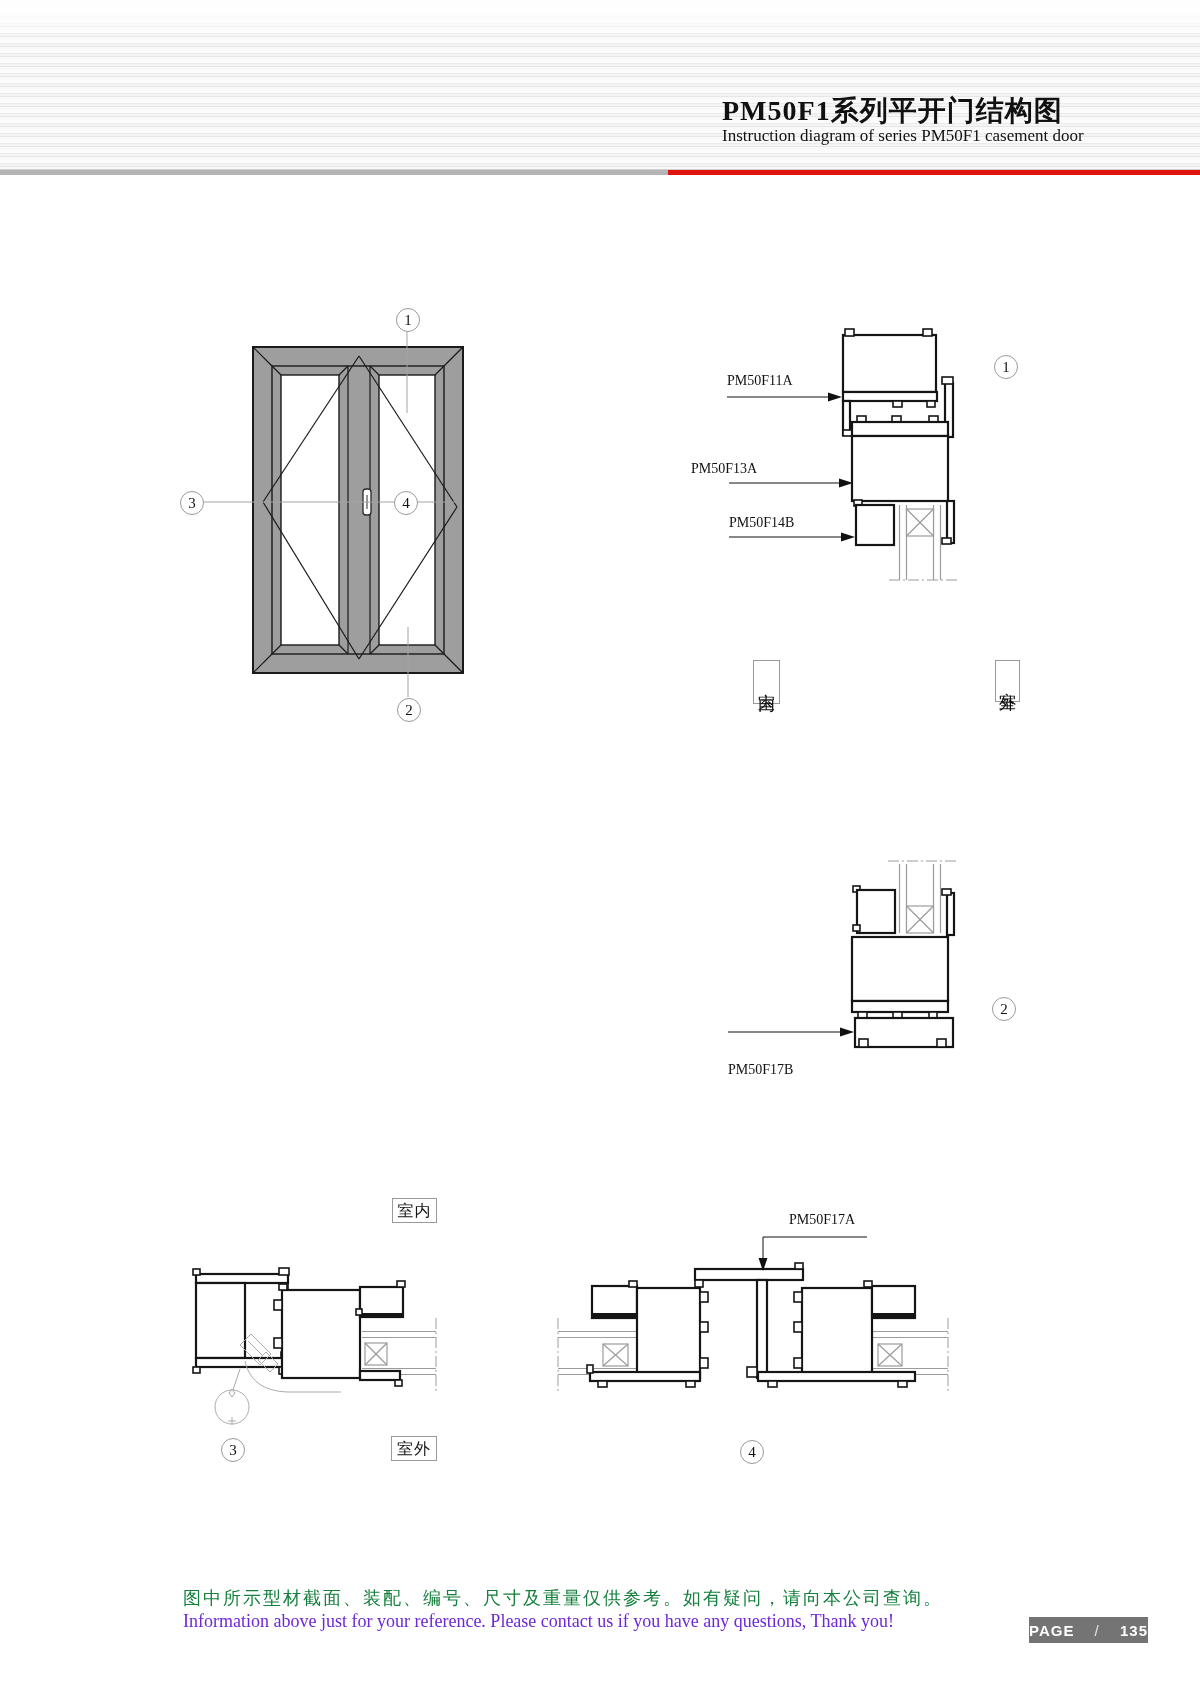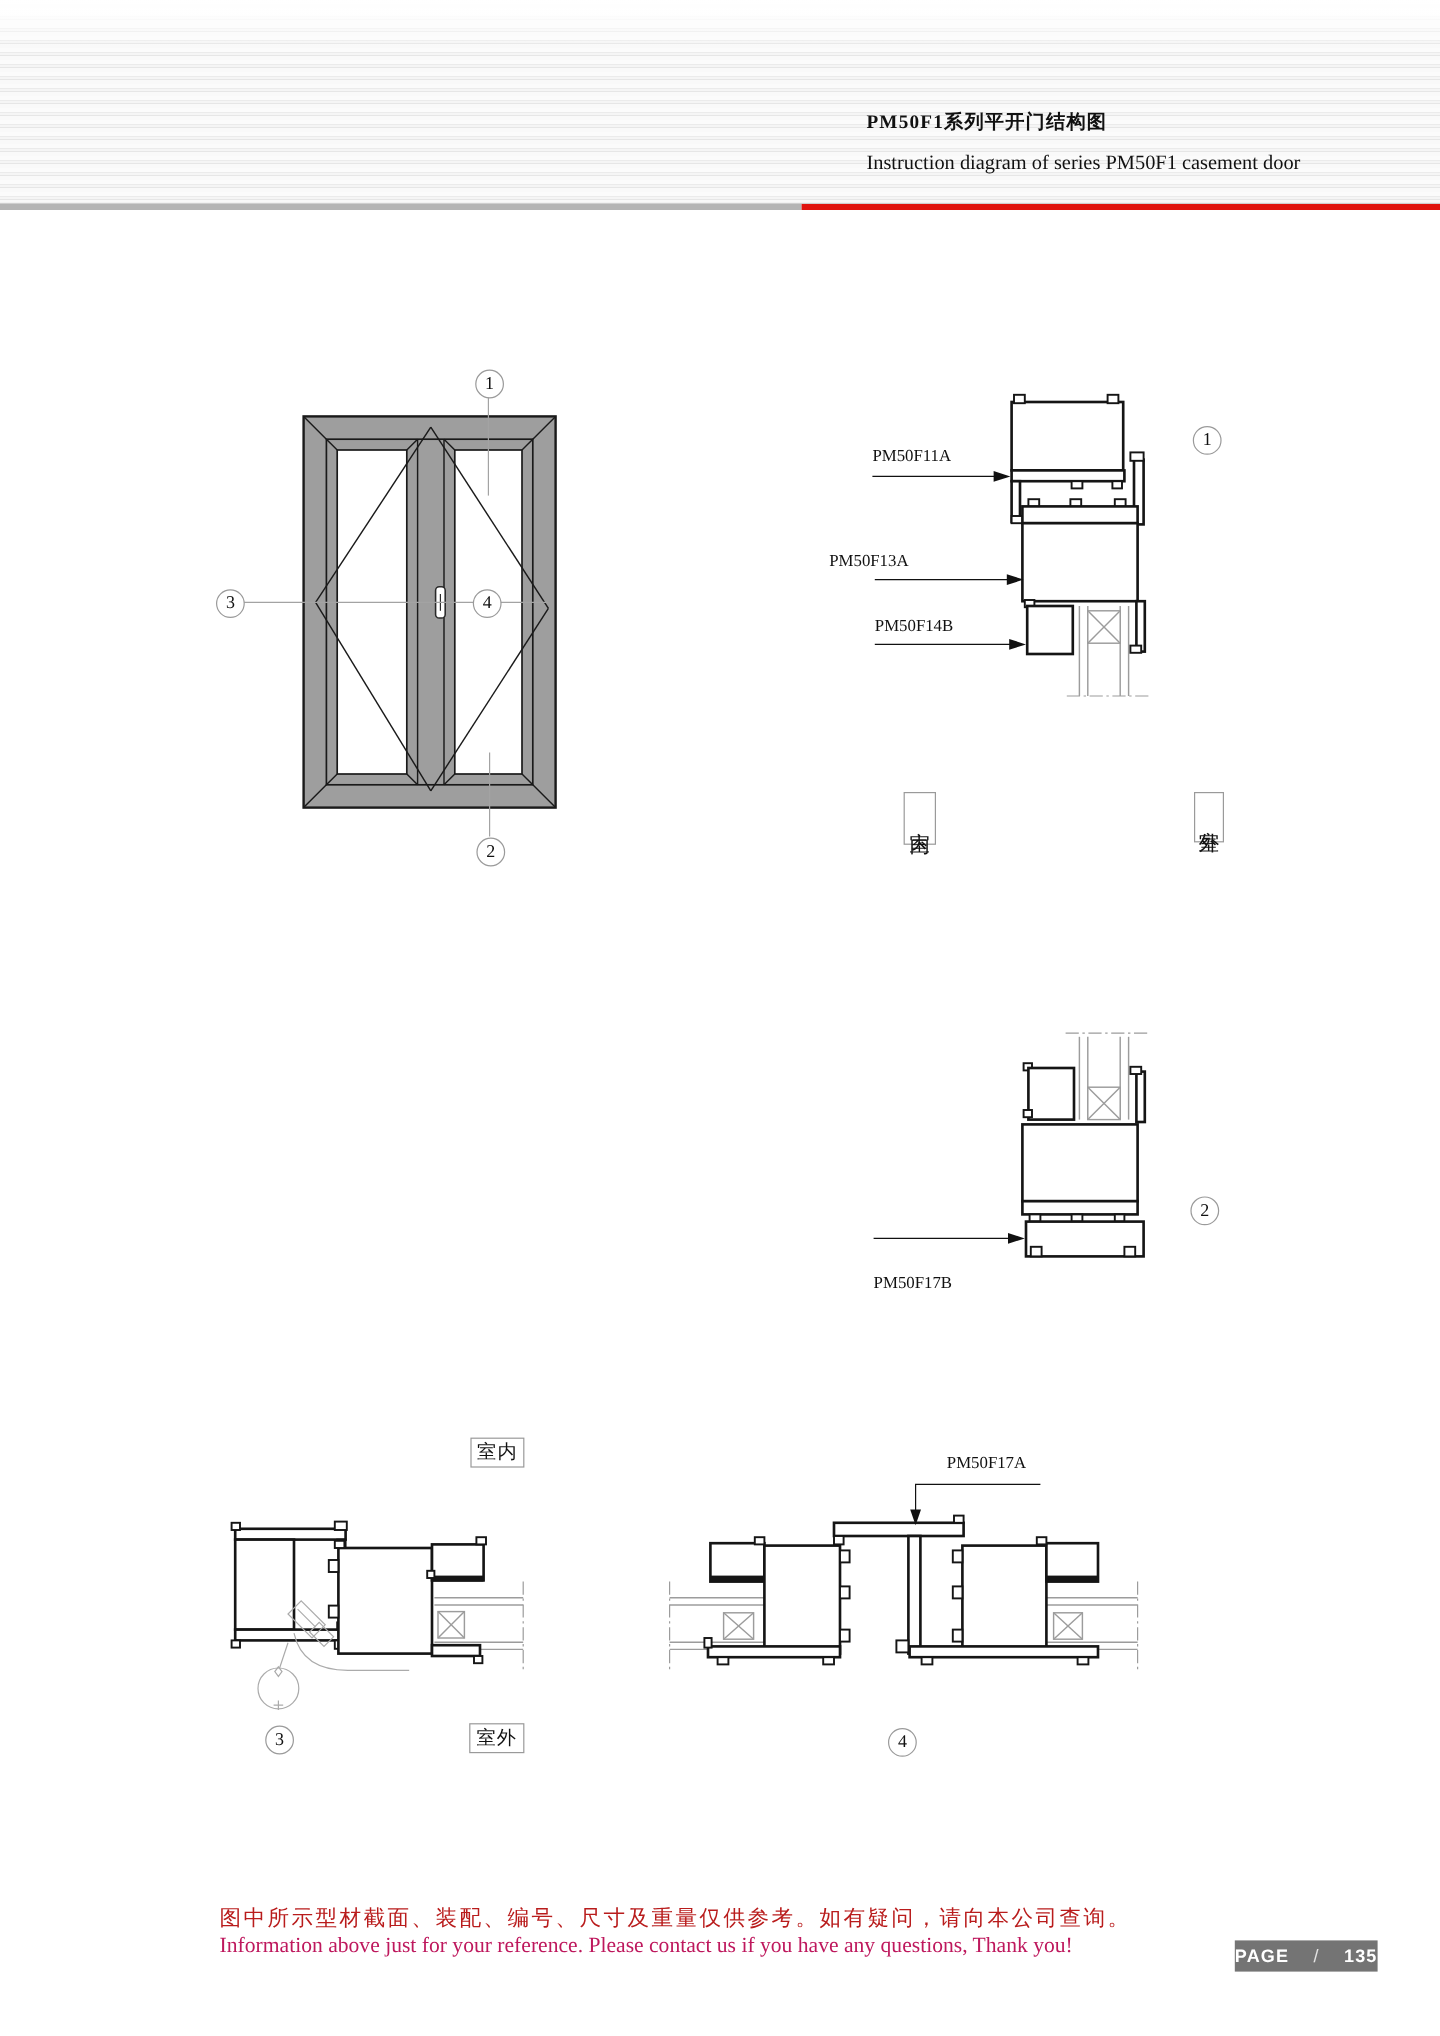--- a/index.html
+++ b/index.html
@@ -11,21 +11,21 @@
   .stripes{
     position:absolute;left:0;top:0;width:1200px;height:169px;
     background:
       linear-gradient(180deg, rgba(255,255,255,.95) 0 10px, rgba(255,255,255,0) 40px),
       repeating-linear-gradient(180deg,
         #fbfbfb 0 3px,#ebebeb 3px 4px,#f5f5f5 4px 6px,#e6e6e6 6px 7px,#f9f9f9 7px 10px);
     border-bottom:1px solid #cfcfcf;
   }
   .bar-gray{position:absolute;left:0;top:170px;width:668px;height:5px;background:#b5b5b5;}
   .bar-red{position:absolute;left:668px;top:170px;width:532px;height:5px;}
-  .title{position:absolute;left:722px;top:92px;font-size:16px;font-weight:bold;letter-spacing:1px;white-space:nowrap;}
+  .title{position:absolute;left:722px;top:92px;font-size:28px;font-weight:bold;letter-spacing:1px;white-space:nowrap;}
   .subtitle{position:absolute;left:722px;top:126px;font-size:17px;white-space:nowrap;}
   
   .canvas{position:absolute;left:0;top:0;width:1200px;height:1550px;}
   
   .plabel{position:absolute;font-size:14px;white-space:nowrap;z-index:3;}
   .callout{
     position:absolute;width:22px;height:22px;border:1px solid #9a9a9a;border-radius:50%;
     background:#fff;font-size:15px;line-height:22px;text-align:center;z-index:3;
     font-family:"Liberation Serif", serif;
   }
@@ -35,23 +35,23 @@
     font-family:"Liberation Sans", sans-serif;font-size:17px;
     text-align:center;letter-spacing:2px;box-sizing:border-box;
   }
   .hbox{
     position:absolute;border:1px solid #9a9a9a;background:#fff;z-index:3;
     font-family:"Liberation Sans", sans-serif;font-size:16px;
     text-align:center;letter-spacing:1px;box-sizing:border-box;
   }
   
   .note-cn{position:absolute;left:183px;top:1586px;font-family:"Liberation Sans", sans-serif;
-    font-size:18px;letter-spacing:2px;color:#b91c1c;white-space:nowrap;}
+    font-size:18px;letter-spacing:2px;color:#15803d;white-space:nowrap;}
   .note-en{position:absolute;left:183px;top:1611px;font-family:"Liberation Serif", serif;
-    font-size:18px;color:#be185d;white-space:nowrap;}
+    font-size:18px;color:#6d28d9;white-space:nowrap;}
   .badge{position:absolute;left:1029px;top:1617px;width:119px;height:26px;
     display:flex;align-items:center;justify-content:space-between;gap:7px;
     font-family:"Liberation Sans", sans-serif;font-weight:bold;font-size:15px;letter-spacing:1px;color:#fff;}
   .badge .sep{font-weight:normal;color:#e3e3e3;}
   
   .p{fill:#fff;stroke:#151515;stroke-width:2.2;}
   .t{fill:#fff;stroke:#151515;stroke-width:1.6;}
   .fb{fill:#151515;stroke:none;}
   .ld{stroke:#111;stroke-width:1;fill:none;}
   .ar{fill:#111;stroke:none;}

